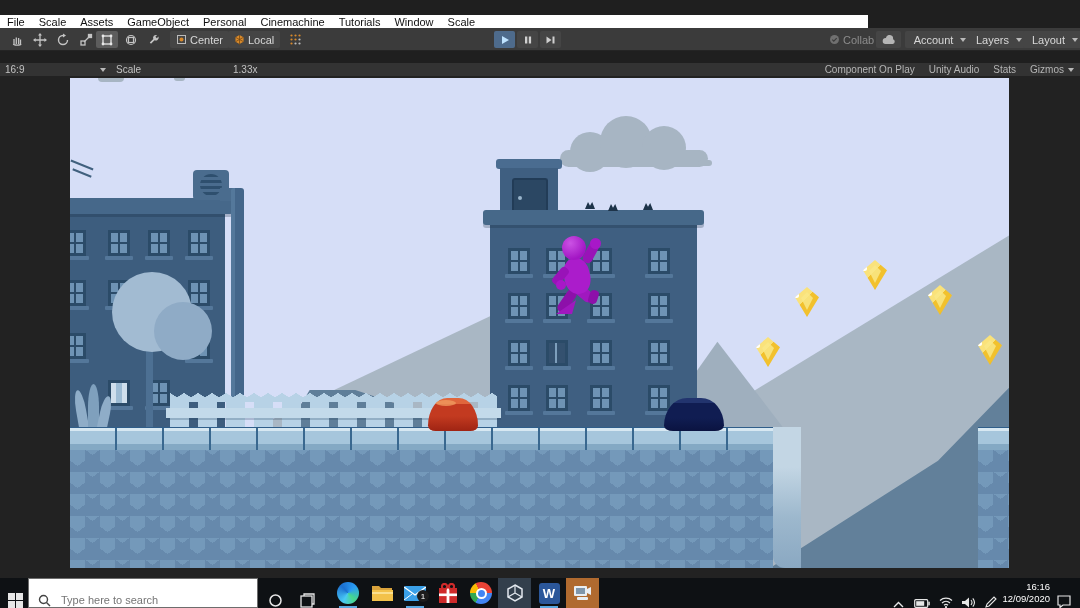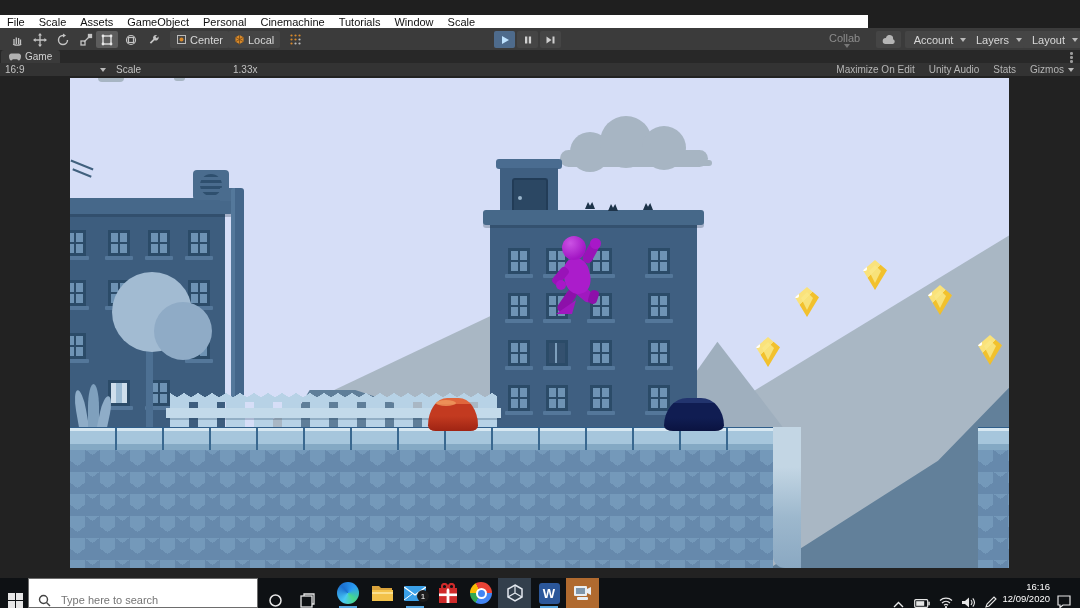--- a/index.html
+++ b/index.html
@@ -192,21 +192,21 @@
           <rect x="5.8" y="1.5" width="2.3" height="7" fill="#cfcfcf"></rect>
         </svg>
     </span>
     <span class="tbtn" style="left:540px;width:21px;">
       <svg width="11" height="10" viewBox="0 0 11 10">
           <path d="M1.5 1.5l5 3.5-5 3.5z" fill="#cfcfcf"></path>
           <rect x="7.5" y="1.5" width="2" height="7" fill="#cfcfcf"></rect>
         </svg>
     </span>
 
-    <span class="tbtn flat collab" style="left:824px;padding:0 5px;flex-direction:column;">
+    <span class="tbtn flat collab" style="left:824px;padding:0 5px;">
       <svg width="11" height="11" viewBox="0 0 11 11" style="margin-right:3px;">
           <circle cx="5.5" cy="5.5" r="4.5" fill="#707070"></circle>
           <path d="M3.3 5.6l1.5 1.5 2.9-2.9" stroke="#3b3b3b" stroke-width="1.2" fill="none"></path>
         </svg>
       <span>Collab</span>
         <span class="caret dim"></span>
     </span>
     <span class="tbtn" style="left:876px;width:25px;">
       <svg width="14" height="10" viewBox="0 0 14 10">
           <path d="M3.5 9a3 3 0 0 1 .4-6A3.6 3.6 0 0 1 11 4.2 2.5 2.5 0 0 1 10.8 9z" fill="#b5b5b5"></path>
@@ -219,45 +219,32 @@
     <span class="tbtn lblbtn" style="left:967px;width:52px;">
       <span>Layers</span>
         <span class="caret"></span>
     </span>
     <span class="tbtn lblbtn" style="left:1023px;width:52px;">
       <span>Layout</span>
         <span class="caret"></span>
     </span>
   </div>
 
-  <div class="abs tabbar">
-    <span class="tab">
-      <svg width="12" height="8" viewBox="0 0 12 8">
-          <path d="M2.5 0.5h7A2.5 2.5 0 0 1 12 3.5c0 2-1 4-2.2 4-0.9 0-1.3-1.2-1.8-1.2H4c-0.5 0-0.9 1.2-1.8 1.2C1 7.5 0 5.5 0 3.5A2.5 2.5 0 0 1 2.5 0.5z" fill="#b0b0b0"></path>
-        </svg>
-      <span>Game</span>
-    </span>
-    <span class="dots3">
-        <i></i>
-        <i></i>
-        <i></i>
-      </span>
-  </div>
 
   <div class="abs ctrlbar">
     <span class="abs" style="left:5px;top:1px;text-align:right;">
       <span>16:9</span>
     </span>
     <span class="abs caret" style="left:96px;top:5px;"></span>
     <span class="abs" style="left:116px;top:1px;">Scale</span>
     <span class="track"></span>
     <span class="knob"></span>
     <span class="abs" style="left:233px;top:1px;">1.33x</span>
     <span class="rightopts">
-      <span>Maximize On Edit</span>
+      <span>Component On Play</span>
       <span>Unity Audio</span>
       <span>Stats</span>
       <span style="display:flex;align-items:center;">
           <span>Gizmos</span>
           <span class="caret"></span>
         </span>
     </span>
   </div>
 
   <div class="abs vpbg"></div>

